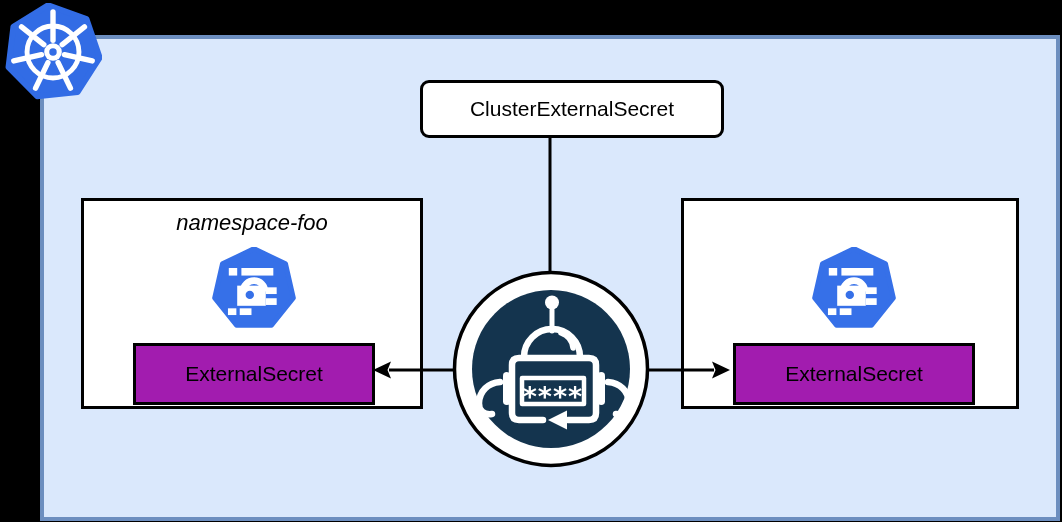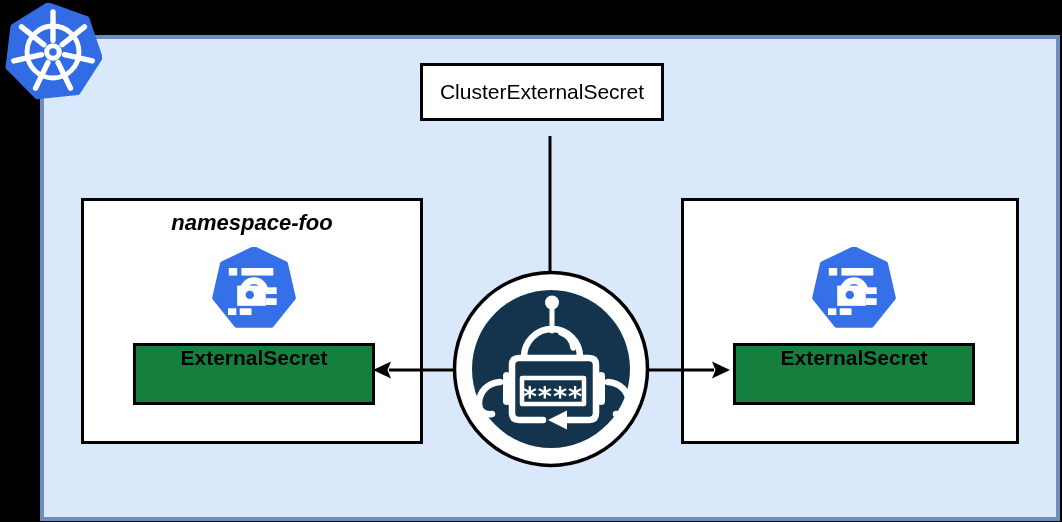--- a/index.html
+++ b/index.html
@@ -2,31 +2,31 @@
 <html><head>
 <meta charset="utf-8">
 <style>
   html,body{margin:0;padding:0;background:#000;}
   .canvas{position:relative;width:1062px;height:522px;overflow:hidden;
           font-family:"Liberation Sans",sans-serif;color:#000;}
   .cluster{position:absolute;left:40px;top:35px;width:1020px;height:486px;
            background:#dae8fc;border:4px solid #6c8ebf;box-sizing:border-box;z-index:0;}
   .box{position:absolute;background:#fff;border:3px solid #000;box-sizing:border-box;
        display:flex;align-items:center;justify-content:center;font-size:21px;z-index:2;}
-  .ces-box{left:420px;top:63px;width:244px;height:58px;}
+  .ces-box{left:420px;top:80px;width:304px;height:58px;border-radius:9px;}
   .ns-box{position:absolute;background:#fff;border:3px solid #000;box-sizing:border-box;
-          top:198px;height:246px;z-index:1;font-weight:bold;}
+          top:198px;height:211px;z-index:1;}
   .ns-foo{left:81px;width:342px;}
   .ns-bar{left:681px;width:338px;}
   .ns-label{position:absolute;top:9px;left:0;right:0;text-align:center;
             font-style:italic;font-size:22px;}
   .secret-icon{position:absolute;left:128px;top:46px;width:84px;height:84px;}
   .es-box{position:absolute;left:49px;top:142px;width:242px;height:62px;
-          background:#15803d;border:3px solid #000;box-sizing:border-box;
-          display:flex;align-items:flex-start;justify-content:center;font-size:21px;}
+          background:#a21caf;border:3px solid #000;box-sizing:border-box;
+          display:flex;align-items:center;justify-content:center;font-size:21px;}
   .connectors{position:absolute;left:0;top:0;z-index:5;}
   .operator{position:absolute;left:451px;top:269px;z-index:6;}
   .k8s-logo{position:absolute;left:4px;top:3px;z-index:7;}
 </style>
 </head>
 <body>
 
 <div class="canvas">
 
   <div class="cluster"></div>

